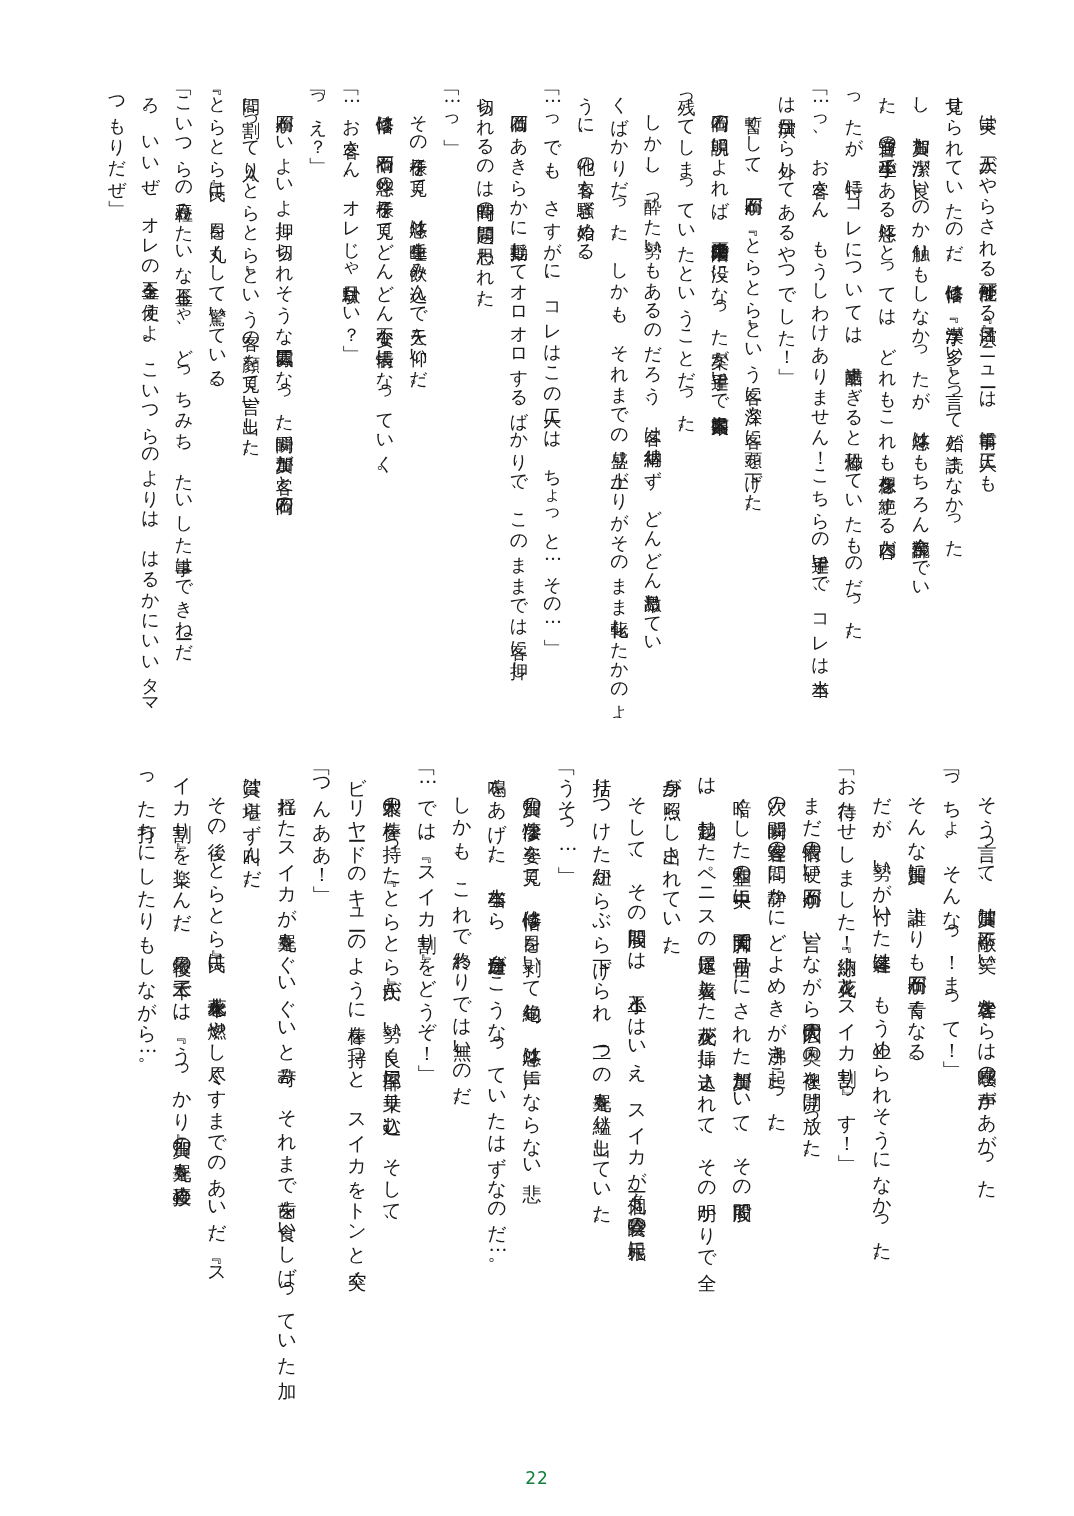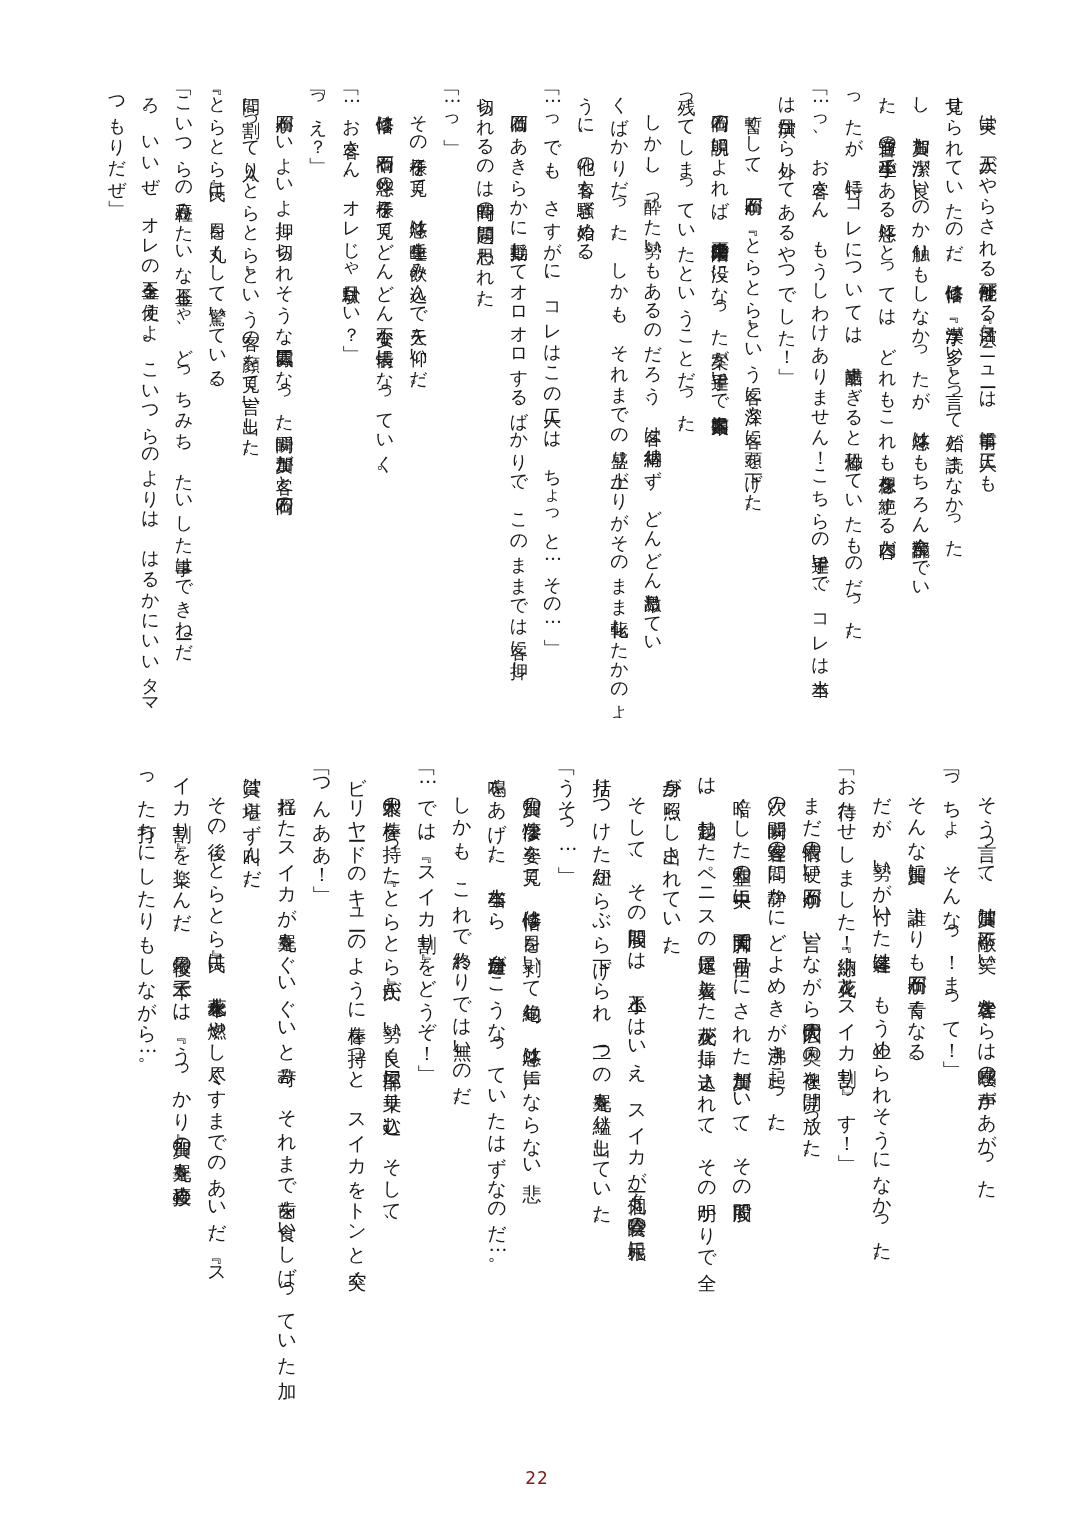--- a/index.html
+++ b/index.html
@@ -48,21 +48,21 @@
   }
   #page-number {
     position: absolute;
     left: 0;
     right: 0;
     top: 1468px;
     text-align: center;
     font-size: 17px;
     letter-spacing: 1px;
     font-family: "DejaVu Sans", sans-serif;
-    color: #7f1d1d;
+    color: #15803d;
   }
 </style>
 </head>
 <body>
 
 <div id="page">
 
   <div id="block-top" class="vblock">
       <div class="text-line indent">実は、三人がやらされる可能性がる『演目』メニューは、事前に三人にも</div>
       <div class="text-line">見せられていたのだ。修悟は、『漢字が多い』と言って殆ど読まなかった</div>

